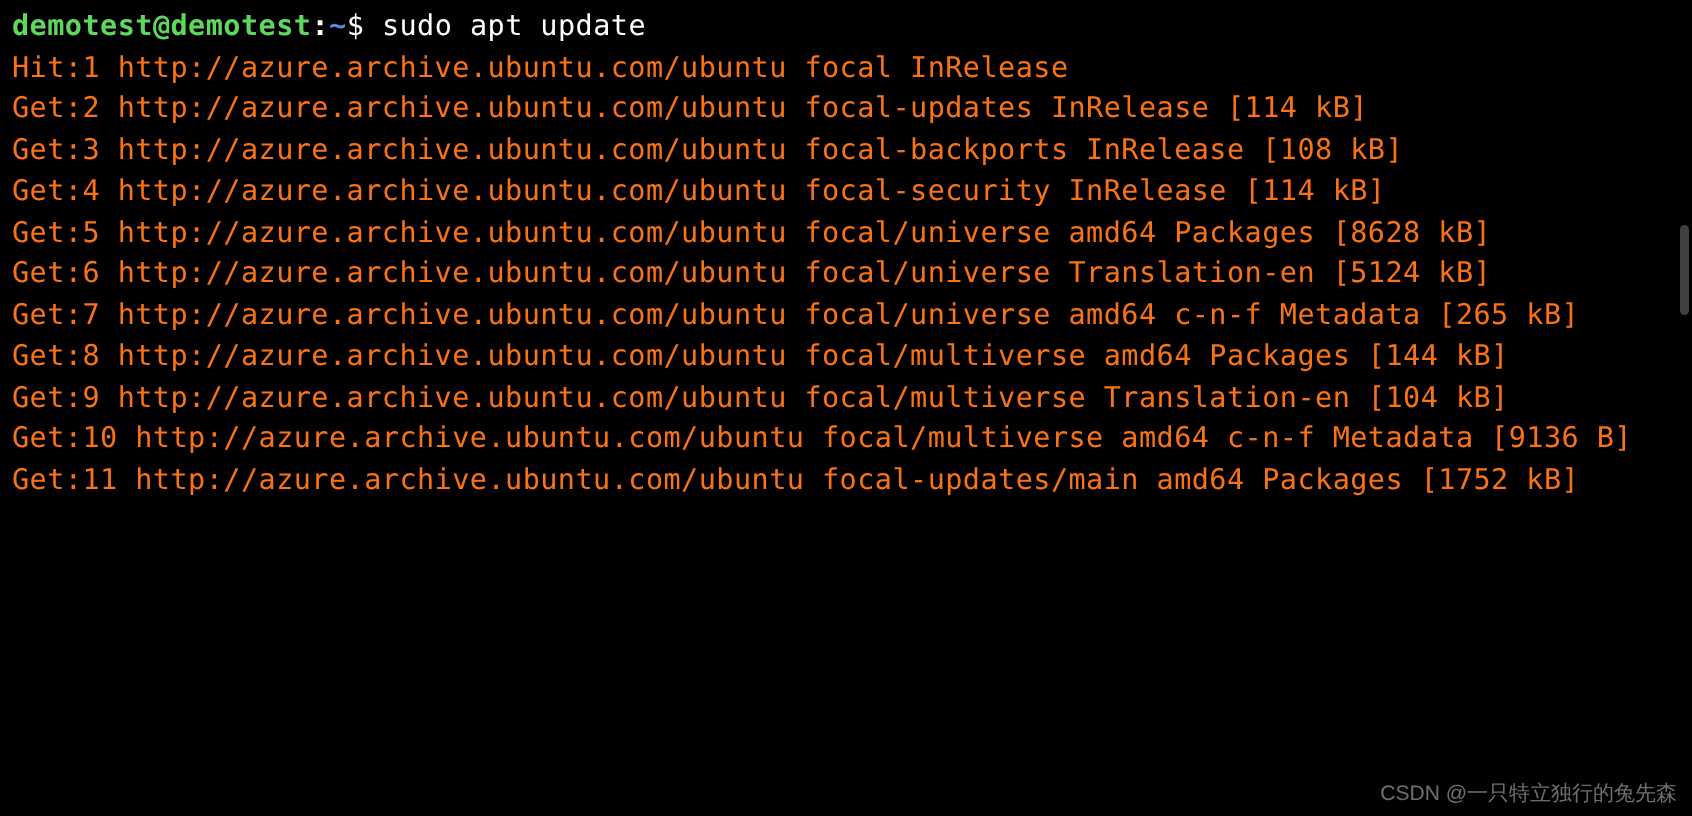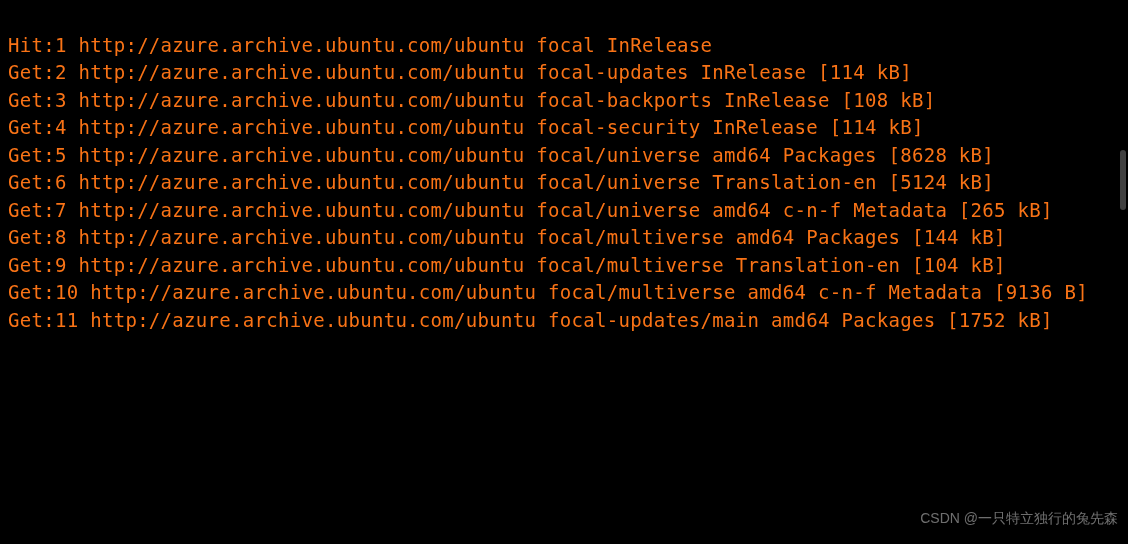--- a/index.html
+++ b/index.html
@@ -46,39 +46,39 @@
     }
     .command {
       color: #ffffff;
     }
     .output-line {
       color: #f97316;
       display: block;
     }
     .watermark {
       position: absolute;
-      bottom: 16px;
+      bottom: 6px;
       right: 10px;
       color: rgba(200, 200, 200, 0.55);
       font-size: 14px;
       font-family: sans-serif;
       font-weight: normal;
       letter-spacing: 0;
     }
     .scrollbar-thumb {
       position: absolute;
       right: 2px;
       top: 150px;
       width: 6px;
       height: 60px;
       background: rgba(255,255,255,0.25);
       border-radius: 3px;
     }
   </style>
 </head>
 <body>
 
-<div class="terminal">
+<div class="terminal"><span><span class="prompt-user">demotest</span><span class="prompt-user">@</span><span class="prompt-host">demotest</span><span class="prompt-sep">:</span><span class="prompt-path">~</span><span class="prompt-dollar">$</span> <span class="command">sudo apt update</span></span>
 <span class="output-line">Hit:1 http://azure.archive.ubuntu.com/ubuntu focal InRelease</span><span class="output-line">Get:2 http://azure.archive.ubuntu.com/ubuntu focal-updates InRelease [114 kB]</span><span class="output-line">Get:3 http://azure.archive.ubuntu.com/ubuntu focal-backports InRelease [108 kB]</span><span class="output-line">Get:4 http://azure.archive.ubuntu.com/ubuntu focal-security InRelease [114 kB]</span><span class="output-line">Get:5 http://azure.archive.ubuntu.com/ubuntu focal/universe amd64 Packages [8628 kB]</span><span class="output-line">Get:6 http://azure.archive.ubuntu.com/ubuntu focal/universe Translation-en [5124 kB]</span><span class="output-line">Get:7 http://azure.archive.ubuntu.com/ubuntu focal/universe amd64 c-n-f Metadata [265 kB]</span><span class="output-line">Get:8 http://azure.archive.ubuntu.com/ubuntu focal/multiverse amd64 Packages [144 kB]</span><span class="output-line">Get:9 http://azure.archive.ubuntu.com/ubuntu focal/multiverse Translation-en [104 kB]</span><span class="output-line">Get:10 http://azure.archive.ubuntu.com/ubuntu focal/multiverse amd64 c-n-f Metadata [9136 B]</span><span class="output-line">Get:11 http://azure.archive.ubuntu.com/ubuntu focal-updates/main amd64 Packages [1752 kB]</span></div>
 
 <div class="scrollbar-thumb"></div>
 
 <div class="watermark">CSDN @一只特立独行的兔先森</div>
 
 </body></html>

